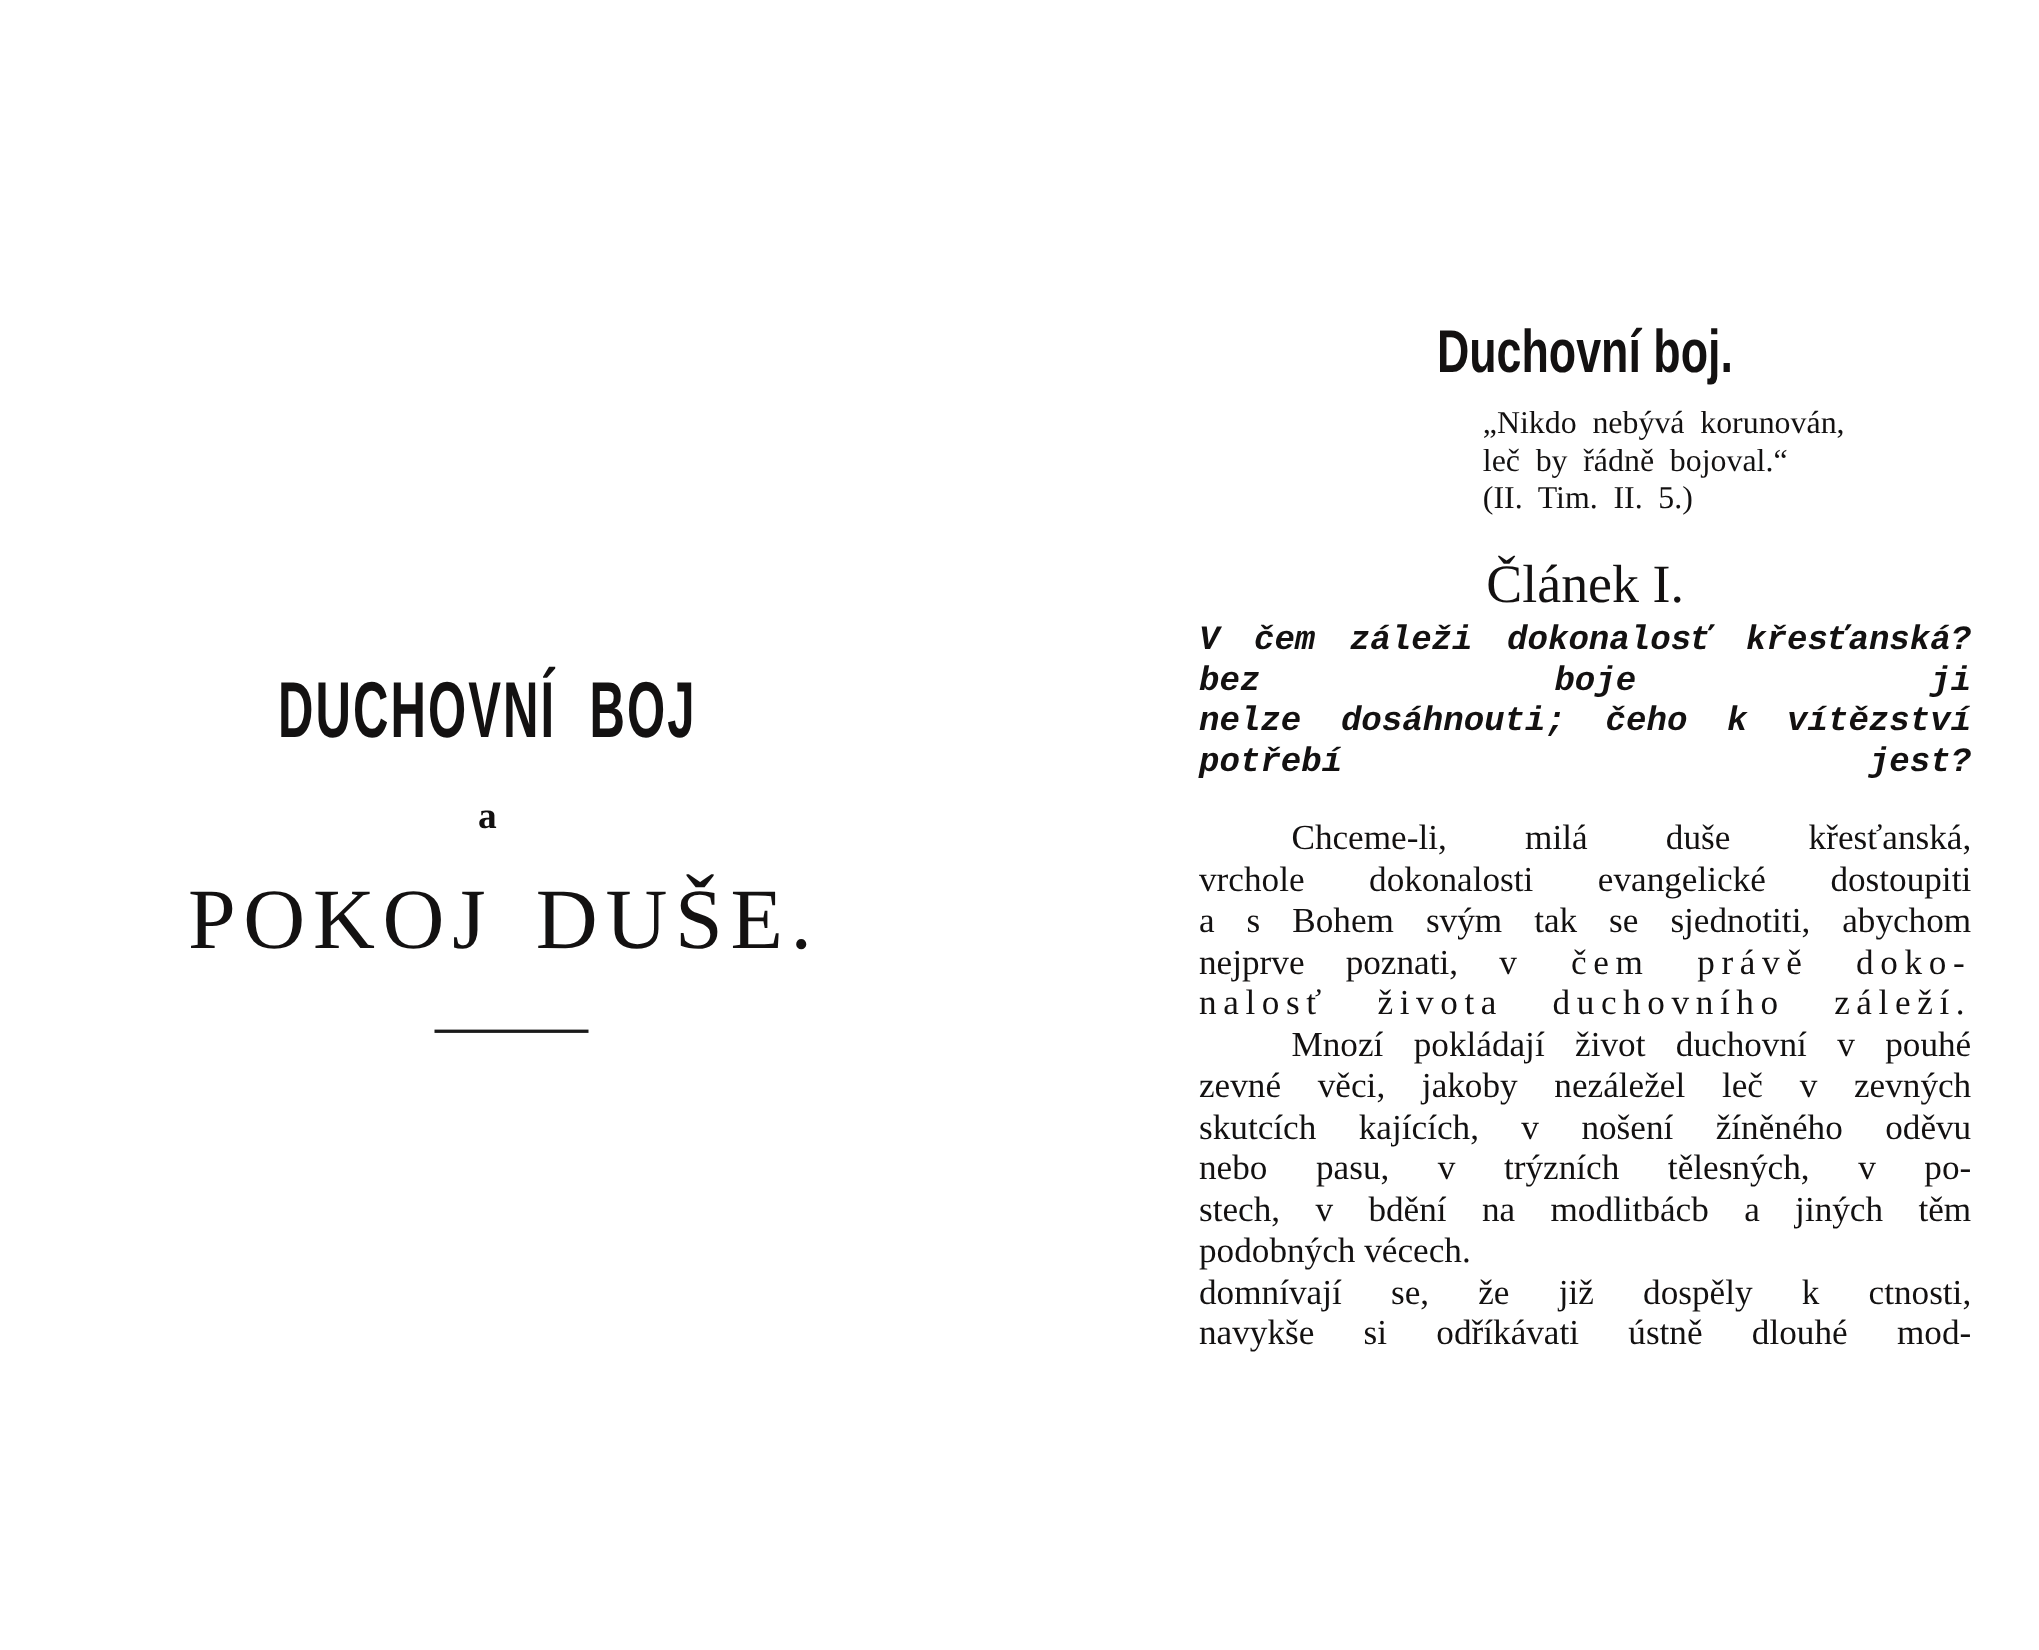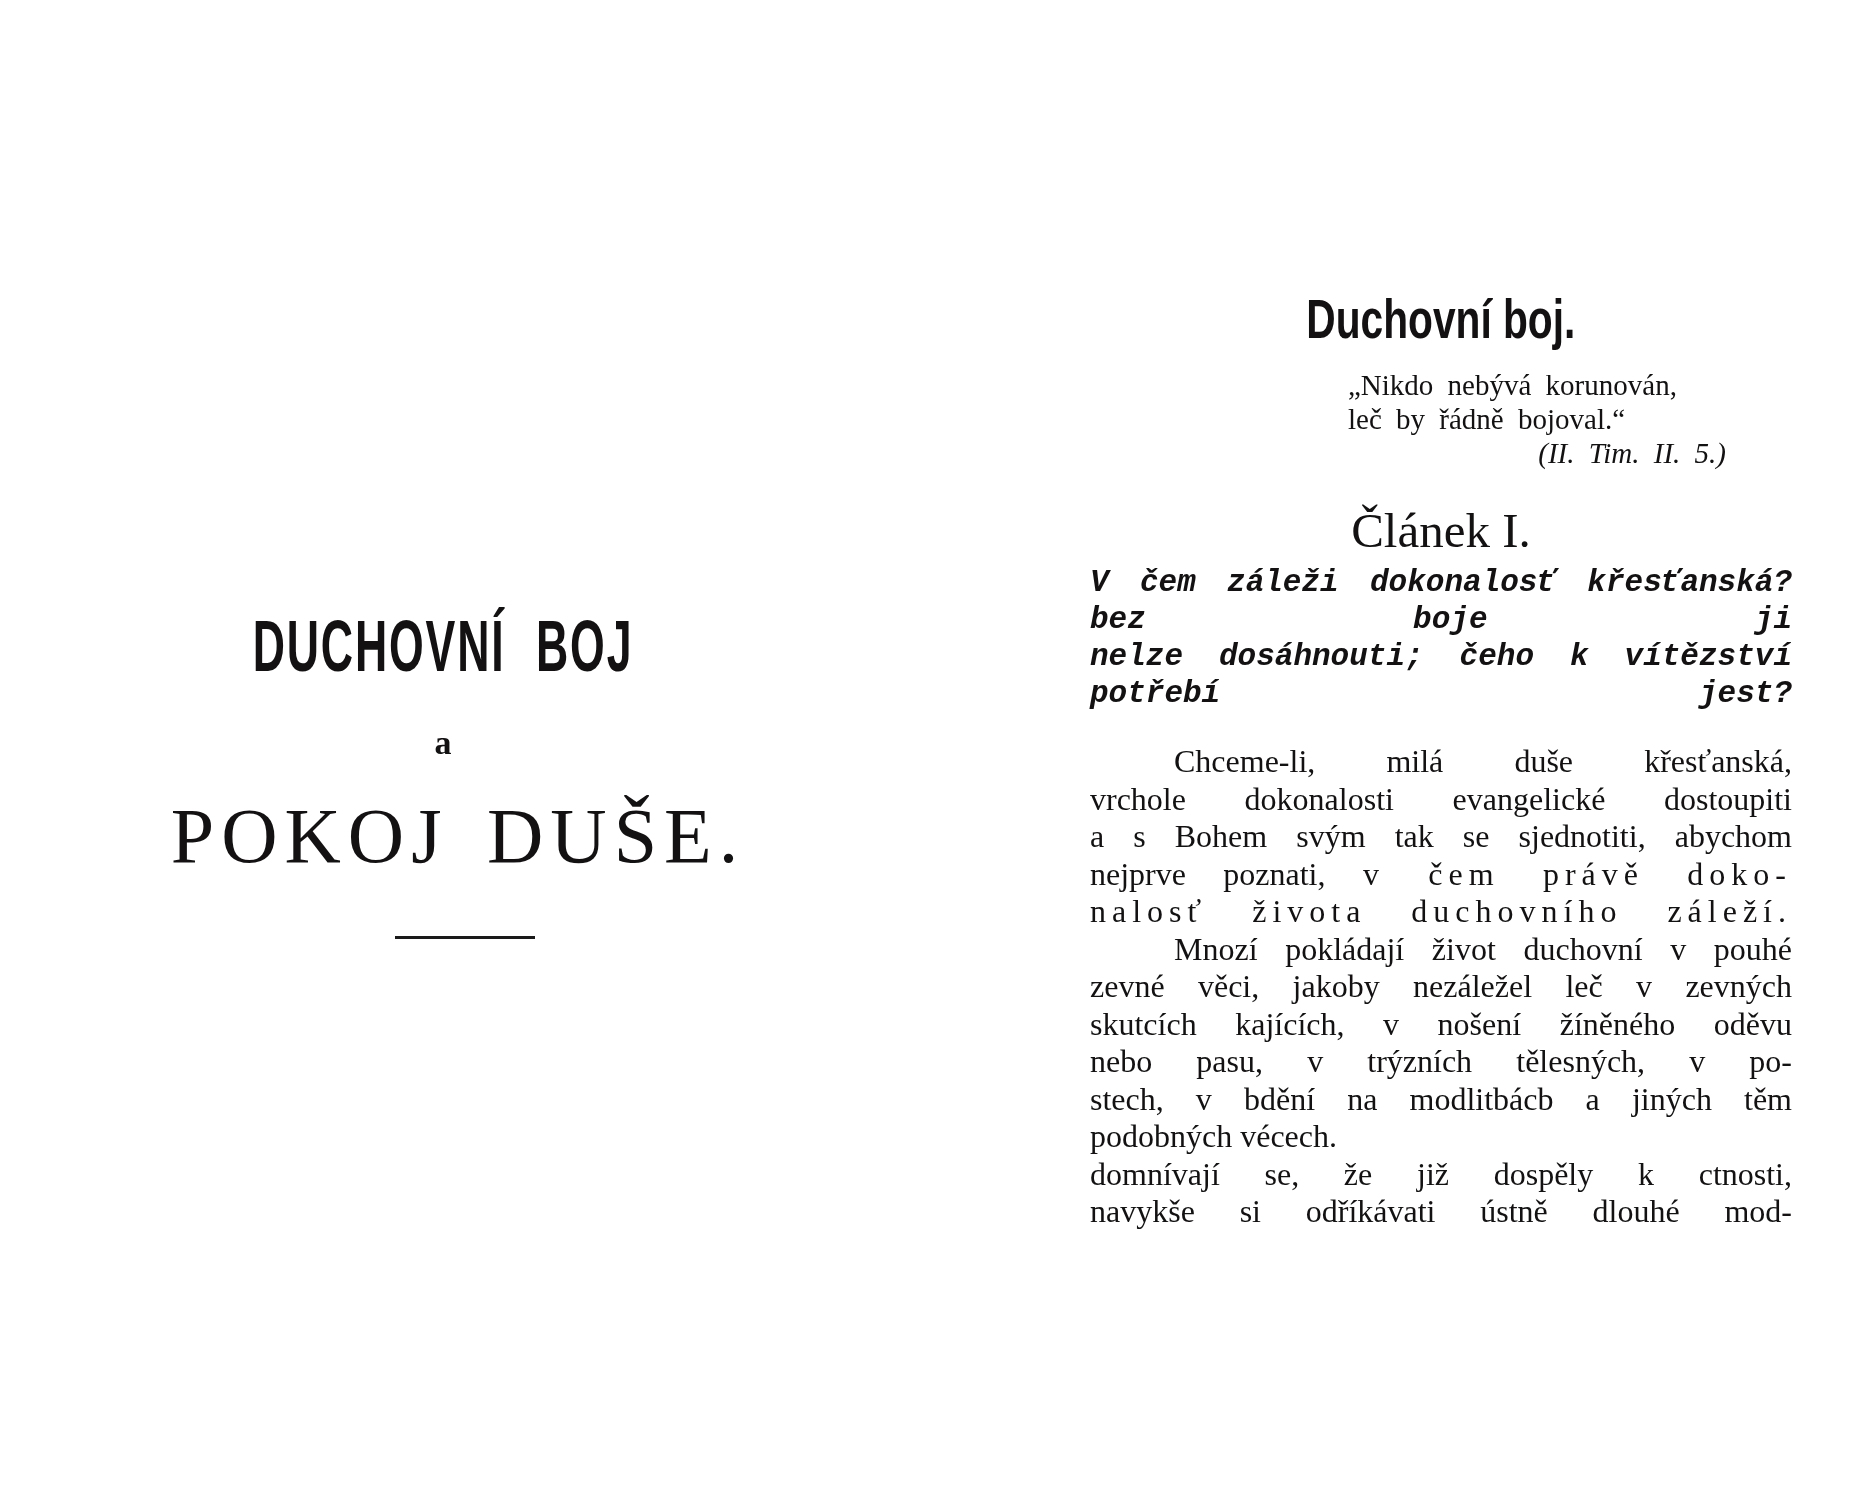--- a/index.html
+++ b/index.html
@@ -33,21 +33,21 @@
   #chapter-title{
     margin-top:294px;text-align:center;
     font-family:"Liberation Sans",sans-serif;font-weight:700;
     font-size:55px;line-height:50px;white-space:nowrap;
   }
   #chapter-title .squeeze{display:inline-block;transform:scaleX(0.74);transform-origin:center;}
   #epigraph{
     margin-top:24px;margin-left:258px;width:386px;
     font-size:29px;line-height:34px;word-spacing:7px;
   }
-  #epigraph .cite{text-align:right;padding-right:8px;font-style:italic;}
+  #epigraph .cite{text-align:left;padding-right:8px;}
   #article-heading{
     margin-top:34px;text-align:center;
     font-size:49px;line-height:54px;font-weight:400;white-space:nowrap;
   }
   #subtitle{
     margin-top:6px;font-size:31px;line-height:37px;
     font-style:italic;font-weight:700;word-spacing:6px;
   }
   #subtitle .sline{text-align:justify;text-align-last:justify;font-family:Liberation Mono, monospace;}
   #body-text{margin-top:31px;font-size:32px;line-height:37.5px;}

